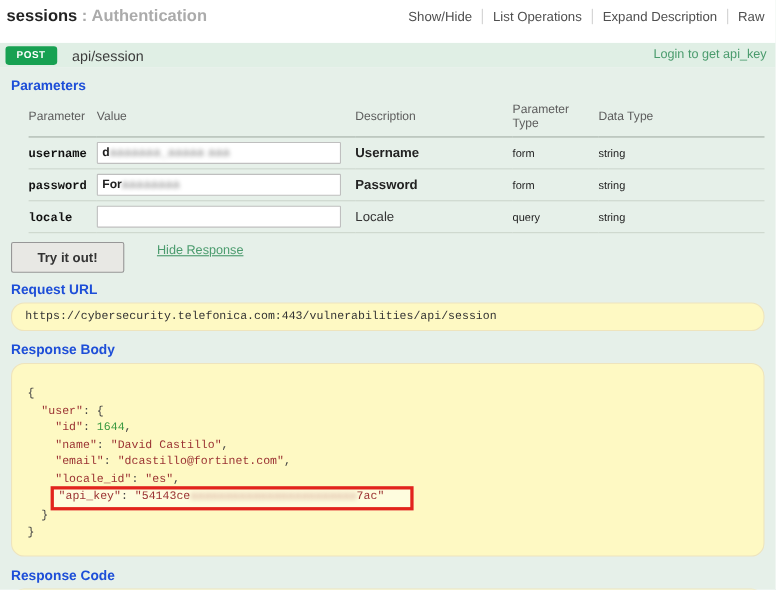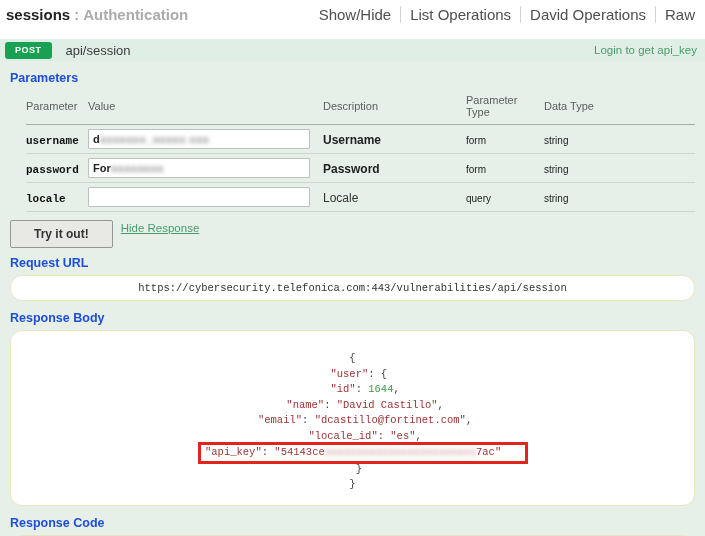--- a/index.html
+++ b/index.html
@@ -16,21 +16,21 @@
     justify-content: space-between;
     align-items: baseline;
     padding: 6px 8px 4px 6px;
     height: 39px;
     background: #ffffff;
     text-align: right;
   }
   .res-title { font-size: 15px; font-weight: bold; color: #222; white-space: nowrap; }
   .res-title .sep { color: #ababab; margin: 0 4px; }
   .res-title .muted { color: #ababab; }
-  .header-links { display: flex; align-items: center; font-size: 15px; color: #4f4f4f; }
+  .header-links { display: flex; align-items: center; font-size: 12px; color: #4f4f4f; }
   .header-links a {
     color: #4f4f4f; text-decoration: none; padding: 0 9px;
     border-left: 1px solid #d2d2d2; cursor: pointer; white-space: nowrap;
   }
   .header-links a:first-child { border-left: none; }
   .header-links a:last-child { padding-right: 2px; }
   
   .post-bar {
     display: flex; align-items: center;
     height: 22px; background: #e0efe5; padding: 0 8px 0 5px;
@@ -77,26 +77,26 @@
   .desc-bold { font-size: 12px; font-weight: bold; color: #222; }
   .desc-normal { font-size: 12px; color: #333; }
   .type-cell { font-size: 10px; color: #222; }
   
   .try-row { display: flex; align-items: flex-start; margin: 8px 0 8px 0; }
   .try-btn {
     background: #e8e8e4; border: 1px solid #979797; border-radius: 2px;
     padding: 6px 23px; font-size: 12px; color: #333; font-weight: 600;
     font-family: "Liberation Sans", sans-serif; cursor: pointer;
   }
-  .hide-link { margin-left: 8px; margin-top: 2px; color: #4a9b6d; font-size: 11.5px; text-decoration: underline; cursor: pointer; }
+  .hide-link { margin-left: 30px; margin-top: 2px; color: #4a9b6d; font-size: 11.5px; text-decoration: underline; cursor: pointer; }
   
   .code-box {
-    background: #ffffff; border: 1px solid #eee4bd; border-radius: 12px;
+    background: #fef9c3; border: 1px solid #eee4bd; border-radius: 12px;
     font-family: "Liberation Mono", monospace; font-size: 10.5px; color: #333;
-    padding: 6px 12px; margin: 5px 0 0 0; white-space: pre; overflow: hidden; text-align: center;
+    padding: 6px 12px; margin: 5px 0 0 0; white-space: pre; overflow: hidden;
   }
   .heading-gap { margin-top: 10px; }
   .json-box { padding: 20px 14px 12px 14px; line-height: 15.5px; }
   .json-line { white-space: pre; }
   .tok-key, .tok-str { color: #9b3333; }
   .tok-num { color: #3c9a42; }
   .tok-punct { color: #444; }
   .tok-redacted { color: #9b3333; filter: blur(2.2px); opacity: .5; }
   .redbox {
     display: inline-block;
@@ -109,21 +109,21 @@
 </head>
 <body>
 
 <div class="top-header">
   <div class="res-title">
     <span>sessions</span><span class="sep">:</span><span class="muted">Authentication</span>
   </div>
   <div class="header-links">
     <a>Show/Hide</a>
     <a>List Operations</a>
-    <a>David Operations</a>
+    <a>Expand Description</a>
     <a>Raw</a>
   </div>
 </div>
 
 <div class="post-bar">
   <span class="method-badge">POST</span>
   <a class="op-path">api/session</a>
   <a class="auth-link">Login to get api_key</a>
 </div>
 

